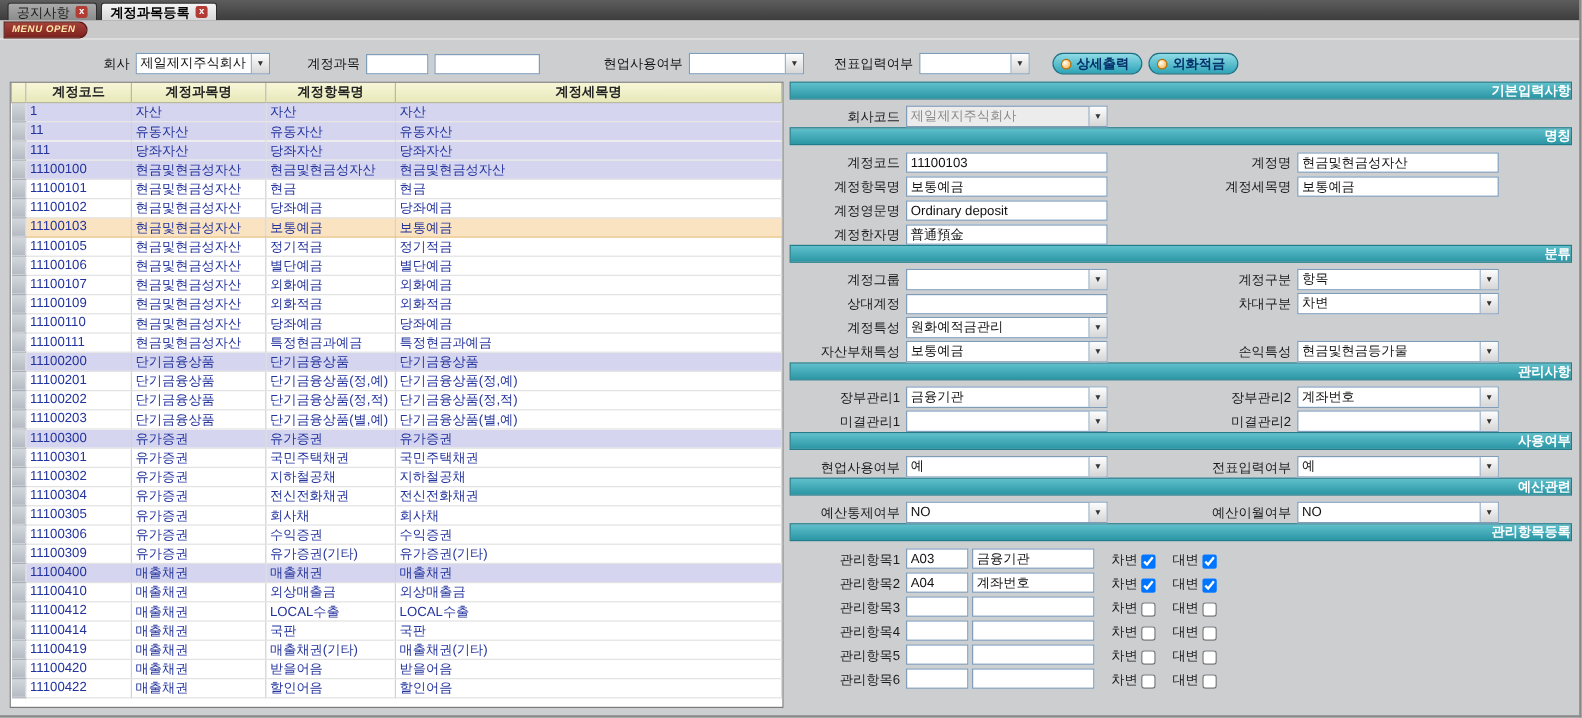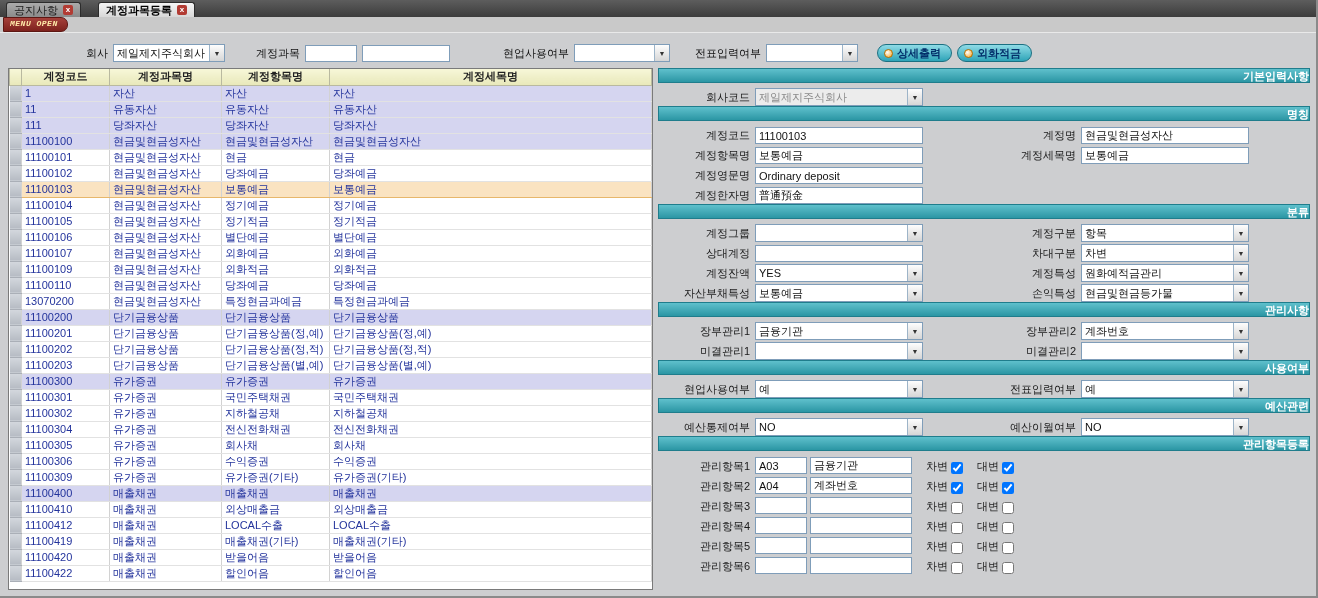--- a/index.html
+++ b/index.html
@@ -10,35 +10,35 @@
     font-family:"Liberation Sans","DejaVu Sans",sans-serif;
   }
   .app {
     width:1318px; height:598px; background:#cdced0;
     display:flex; flex-direction:column;
     border-right:2px solid #8a8a8a; border-bottom:2px solid #8a8a8a;
   }
   
   .tabbar {
     height:17px; background:linear-gradient(#5d5d5d,#3c3c3c);
-    display:flex; align-items:flex-end; padding-left:6px; gap:17px; flex:0 0 auto;
+    display:flex; align-items:flex-end; padding-left:6px; gap:3px; flex:0 0 auto;
   }
   .tab {
     height:15px; display:inline-flex; align-items:center; gap:5px; padding:0 7px;
     font-size:11px; border:1px solid #2c2c2c; border-bottom:none;
     border-radius:3px 3px 0 0; cursor:default; white-space:nowrap;
   }
   .tab.inactive { background:linear-gradient(#ababab,#8b8b8b); color:#1c1c1c; }
   .tab.active { background:linear-gradient(#f5f5f5,#d8d8d8); color:#000; font-weight:bold; }
   .tab-x {
     width:10px; height:10px; background:#b23b33; color:#fff; font-size:8px;
     line-height:10px; text-align:center; border-radius:2px; font-weight:bold;
   }
   
-  .menurow { height:16px; background:#c9c9c9; border-bottom:1px solid #e9e9e9; display:flex; padding-left:3px; flex:0 0 auto;font-family:Liberation Mono, monospace; }
+  .menurow { height:16px; background:#c9c9c9; border-bottom:1px solid #e9e9e9; display:flex; align-items:center; padding-left:3px; flex:0 0 auto; }
   .menuopen {
     background:linear-gradient(#a5403a,#7e221d); color:#ffe9a8;
     font-size:8px; font-weight:bold; font-style:italic; letter-spacing:.5px;
     padding:1px 9px 2px 6px; border-radius:0 7px 7px 0; border:1px solid #5d1713; cursor:pointer;
   }
   
   .toolbar { height:22px; margin-top:9px; display:flex; align-items:center; padding-left:86px; gap:5px; font-size:11px; color:#111; flex:0 0 auto; }
   .sp26 { margin-left:26px; } .sp48 { margin-left:48px; } .sp20 { margin-left:20px; } .sp14 { margin-left:14px; }
   .txt { border:1px solid #7f9db9; height:17px; font-size:11px; padding:0 3px; font-family:inherit; background:#fff; color:#111; }
   .sel { display:inline-flex; border:1px solid #7f9db9; background:#fff; height:18px; align-items:stretch; cursor:default; }
@@ -192,27 +192,20 @@
             </tr>
             <tr class="selected">
               <td class="gut"></td>
               <td>11100103</td>
               <td>현금및현금성자산</td>
               <td>보통예금</td>
               <td>보통예금</td>
             </tr>
             <tr>
               <td class="gut"></td>
-              <td>11100104</td>
-              <td>현금및현금성자산</td>
-              <td>정기예금</td>
-              <td>정기예금</td>
-            </tr>
-            <tr>
-              <td class="gut"></td>
               <td>11100105</td>
               <td>현금및현금성자산</td>
               <td>정기적금</td>
               <td>정기적금</td>
             </tr>
             <tr>
               <td class="gut"></td>
               <td>11100106</td>
               <td>현금및현금성자산</td>
               <td>별단예금</td>
@@ -234,21 +227,21 @@
             </tr>
             <tr>
               <td class="gut"></td>
               <td>11100110</td>
               <td>현금및현금성자산</td>
               <td>당좌예금</td>
               <td>당좌예금</td>
             </tr>
             <tr>
               <td class="gut"></td>
-              <td>13070200</td>
+              <td>11100111</td>
               <td>현금및현금성자산</td>
               <td>특정현금과예금</td>
               <td>특정현금과예금</td>
             </tr>
             <tr class="group">
               <td class="gut"></td>
               <td>11100200</td>
               <td>단기금융상품</td>
               <td>단기금융상품</td>
               <td>단기금융상품</td>
@@ -336,20 +329,27 @@
               <td>매출채권</td>
               <td>외상매출금</td>
               <td>외상매출금</td>
             </tr>
             <tr>
               <td class="gut"></td>
               <td>11100412</td>
               <td>매출채권</td>
               <td>LOCAL수출</td>
               <td>LOCAL수출</td>
+            </tr>
+            <tr>
+              <td class="gut"></td>
+              <td>11100414</td>
+              <td>매출채권</td>
+              <td>국판</td>
+              <td>국판</td>
             </tr>
             <tr>
               <td class="gut"></td>
               <td>11100419</td>
               <td>매출채권</td>
               <td>매출채권(기타)</td>
               <td>매출채권(기타)</td>
             </tr>
             <tr>
               <td class="gut"></td>
@@ -436,27 +436,20 @@
           </div>
           <div class="fcell">
             <span class="flabel">차대구분</span>
             <div class="sel fctrl">
               <span class="sel-v">차변</span>
               <span class="sel-a">▼</span>
             </div>
           </div>
         </div>
         <div class="frow">
-          <div class="fcell">
-            <span class="flabel">계정잔액</span>
-            <div class="sel fctrl">
-              <span class="sel-v">YES</span>
-              <span class="sel-a">▼</span>
-            </div>
-          </div>
           <div class="fcell">
             <span class="flabel">계정특성</span>
             <div class="sel fctrl">
               <span class="sel-v">원화예적금관리</span>
               <span class="sel-a">▼</span>
             </div>
           </div>
         </div>
         <div class="frow">
           <div class="fcell">

